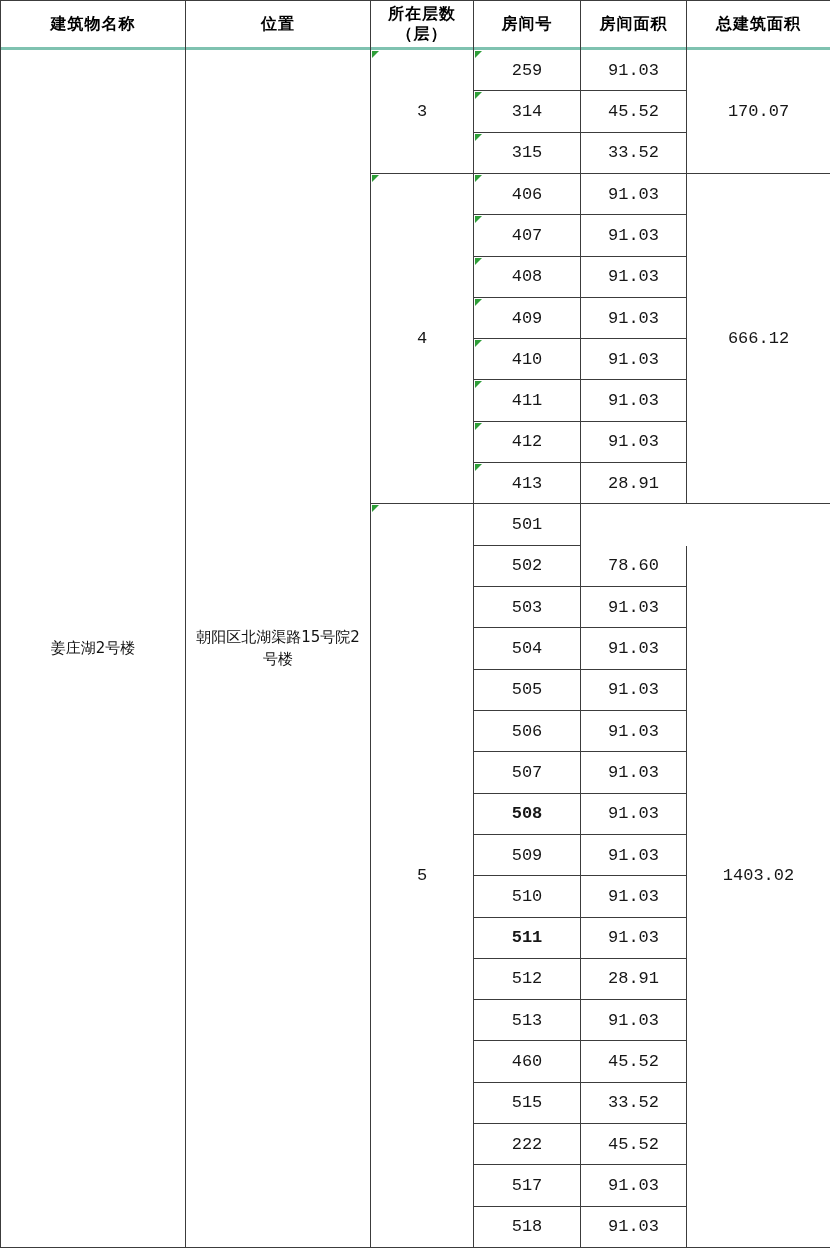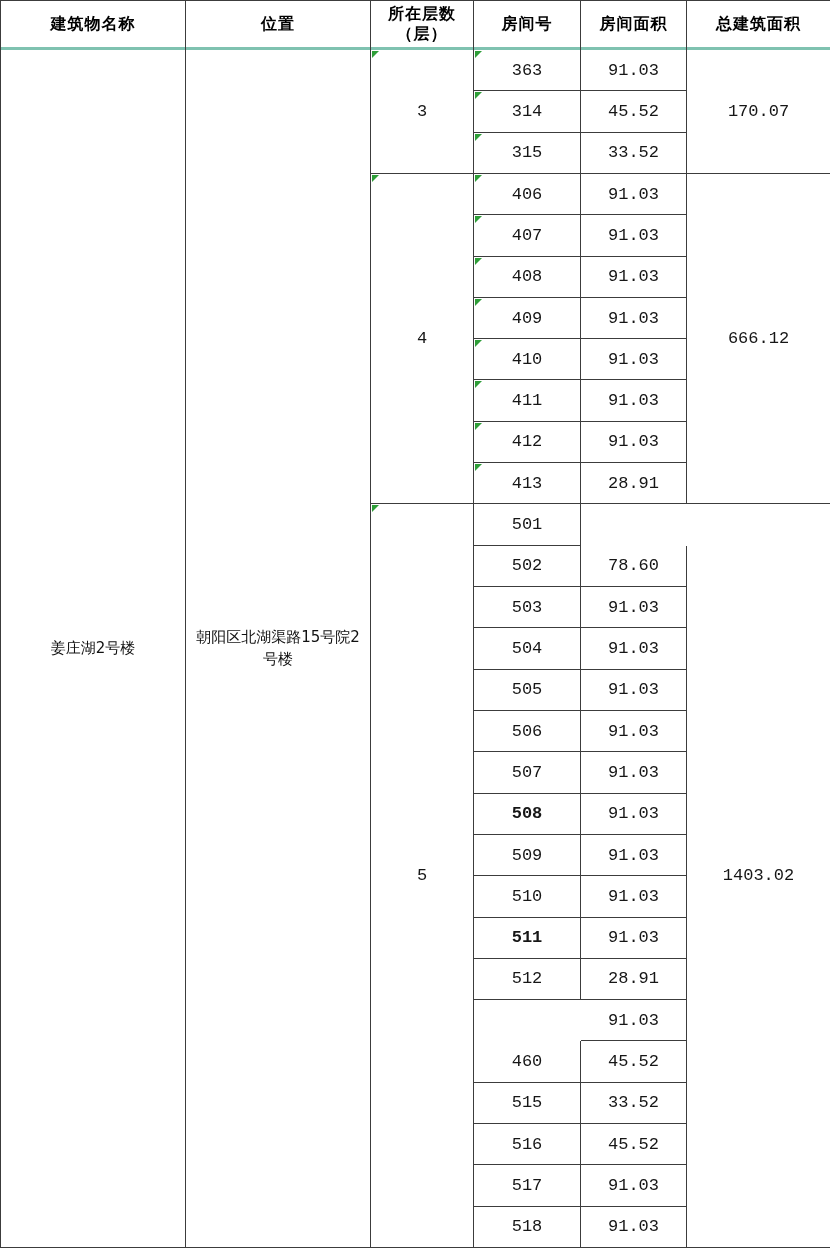--- a/index.html
+++ b/index.html
@@ -92,21 +92,21 @@
 
   <div class="cell cjk" style="grid-area: 3 / 1 / span 29;" id="building-cell">姜庄湖2号楼</div>
   <div class="cell cjk" style="grid-area: 3 / 2 / span 29;" id="location-cell">朝阳区北湖渠路15号院2
 号楼</div>
 
 <div class="cell num" style="grid-area: 3 / 3 / span 3;">
       <span>3</span>
       <i class="flag"></i>
     </div>
     <div class="cell num" style="grid-area: 3 / 4 / span 1;">
-      <span>363</span>
+      <span>259</span>
       <i class="flag"></i>
     </div>
     <div class="cell num" style="grid-area: 3 / 5 / span 1;">
       <span>91.03</span>
     </div>
     <div class="cell num" style="grid-area: 4 / 4 / span 1;">
       <span>314</span>
       <i class="flag"></i>
     </div>
     <div class="cell num" style="grid-area: 4 / 5 / span 1;">
@@ -251,37 +251,40 @@
     </div>
     <div class="cell num" style="grid-area: 24 / 5 / span 1;">
       <span>91.03</span>
     </div>
     <div class="cell num" style="grid-area: 25 / 4 / span 1;">
       <span>512</span>
     </div>
     <div class="cell num" style="grid-area: 25 / 5 / span 1;">
       <span>28.91</span>
     </div>
+    <div class="cell num" style="grid-area: 26 / 4 / span 1;">
+      <span>513</span>
+    </div>
     <div class="cell num" style="grid-area: 26 / 5 / span 1;">
       <span>91.03</span>
     </div>
     <div class="cell num" style="grid-area: 27 / 4 / span 1;">
       <span>460</span>
     </div>
     <div class="cell num" style="grid-area: 27 / 5 / span 1;">
       <span>45.52</span>
     </div>
     <div class="cell num" style="grid-area: 28 / 4 / span 1;">
       <span>515</span>
     </div>
     <div class="cell num" style="grid-area: 28 / 5 / span 1;">
       <span>33.52</span>
     </div>
     <div class="cell num" style="grid-area: 29 / 4 / span 1;">
-      <span>516</span>
+      <span>222</span>
     </div>
     <div class="cell num" style="grid-area: 29 / 5 / span 1;">
       <span>45.52</span>
     </div>
     <div class="cell num" style="grid-area: 30 / 4 / span 1;">
       <span>517</span>
     </div>
     <div class="cell num" style="grid-area: 30 / 5 / span 1;">
       <span>91.03</span>
     </div>

